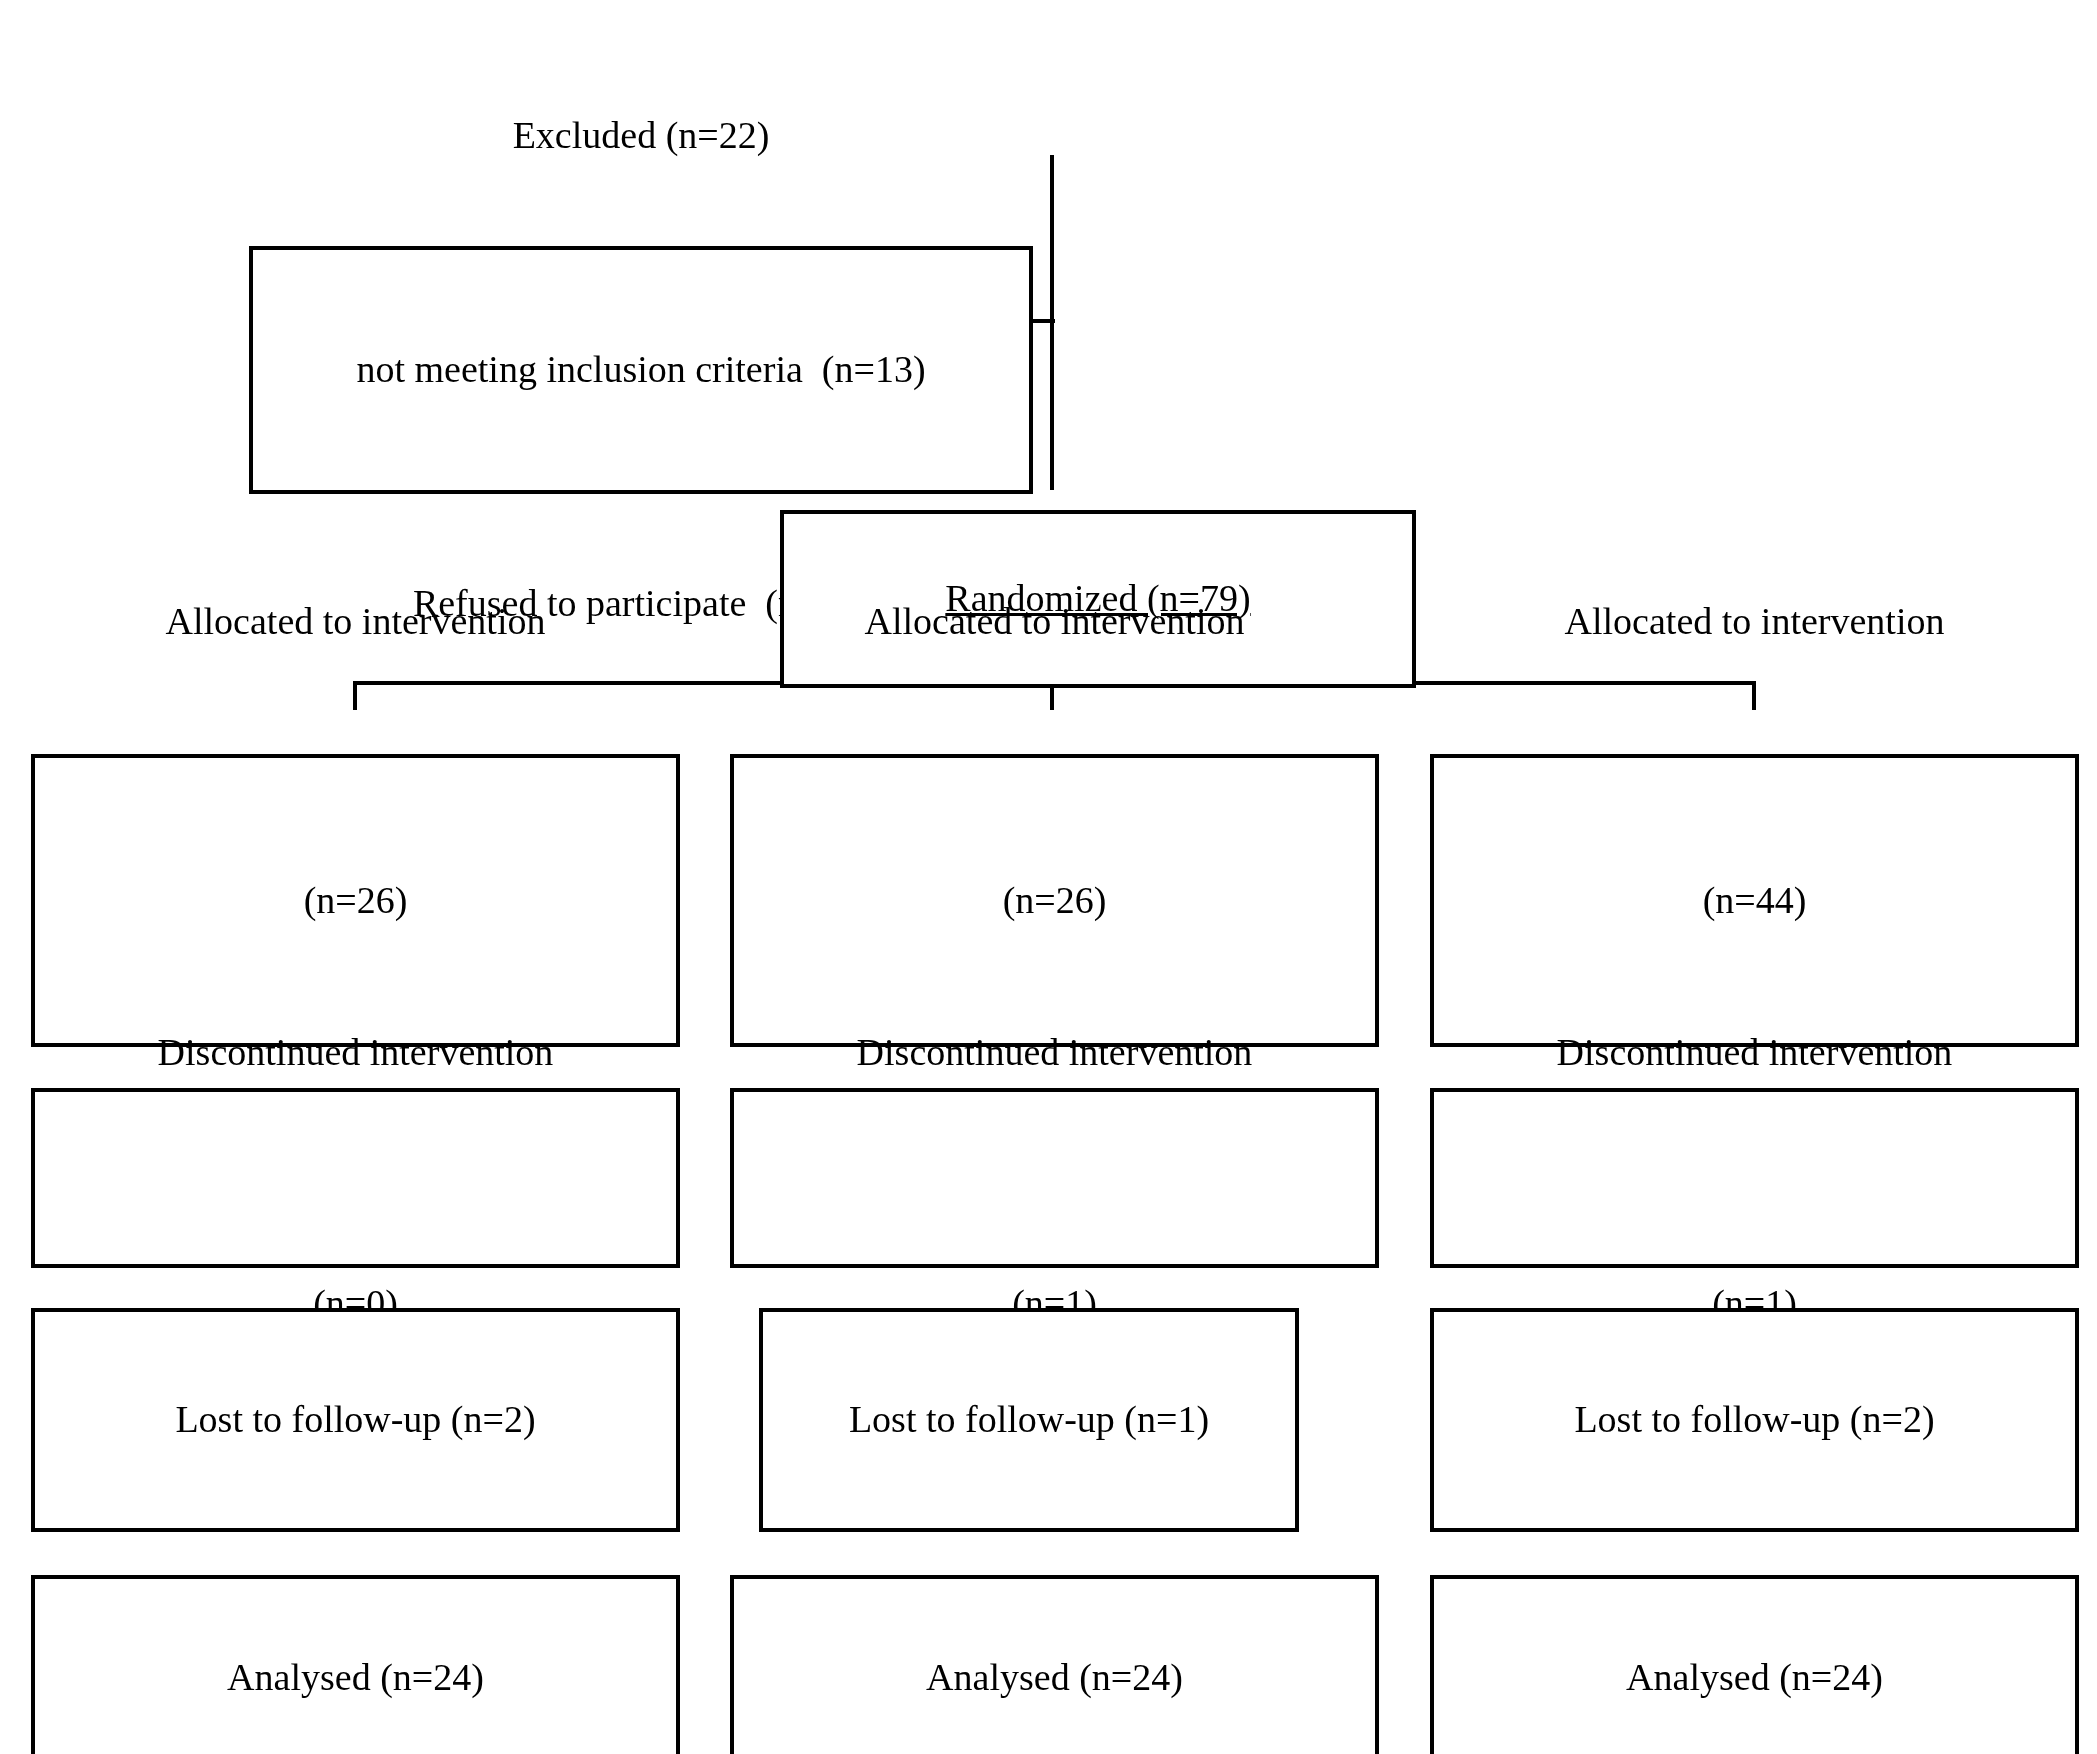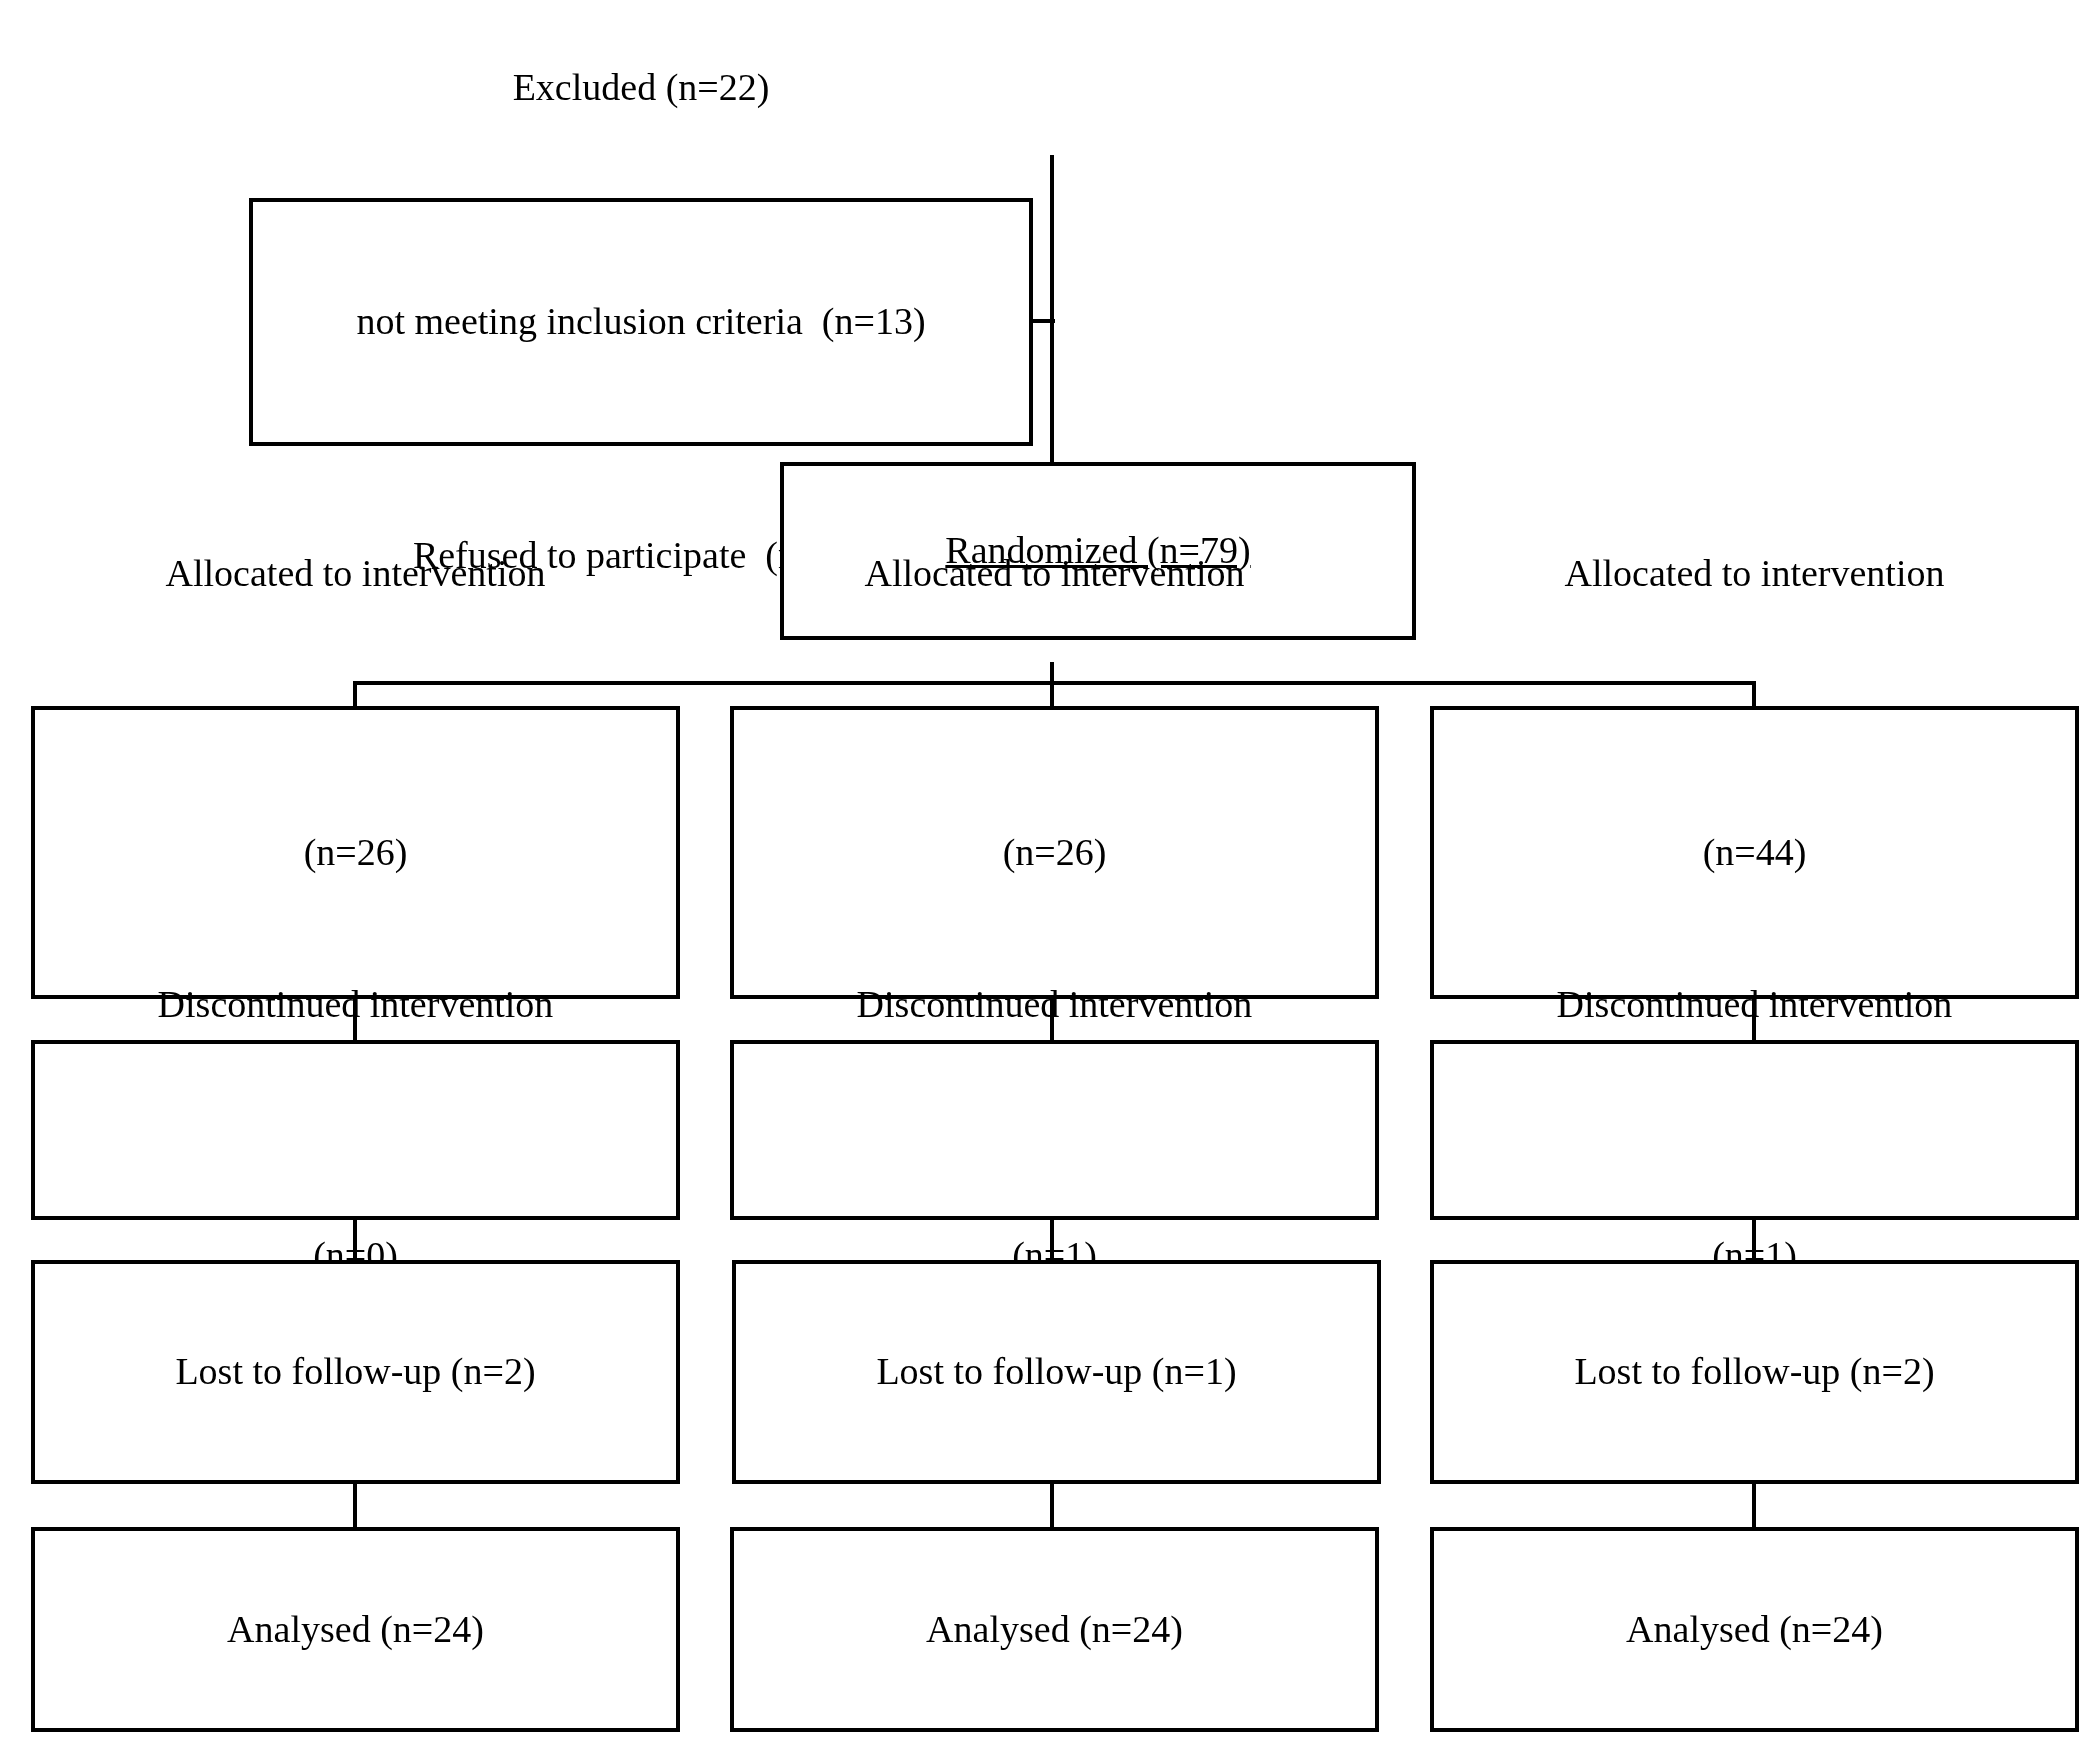--- a/index.html
+++ b/index.html
@@ -19,20 +19,21 @@
     position: absolute;
     box-sizing: border-box;
     border: 4.4px solid #000000;
     background: #ffffff;
     display: flex;
     align-items: center;
     justify-content: center;
     text-align: center;
     font-size: 38px;
     line-height: 1.3;
+    margin-top: 48px;
   }
   .box-text {
     width: 100%;
     white-space: pre-wrap; 
   }
   .lh-excluded .box-text { line-height: 2.05; }
   .lh-alloc    .box-text { line-height: 2.45; }
   .lh-disc     .box-text { line-height: 2.20; }
   .connector {
     position: absolute;
@@ -45,21 +46,21 @@
 
   #box-alloc-control    { left:   31px; top: 706px; width: 649px; height: 293px; }
   #box-alloc-thickeners { left:  730px; top: 706px; width: 649px; height: 293px; }
   #box-alloc-swallowing { left: 1430px; top: 706px; width: 649px; height: 293px; }
 
   #box-disc-control    { left:   31px; top: 1040px; width: 649px; height: 180px; }
   #box-disc-thickeners { left:  730px; top: 1040px; width: 649px; height: 180px; }
   #box-disc-swallowing { left: 1430px; top: 1040px; width: 649px; height: 180px; }
 
   #box-lost-control    { left:   31px; top: 1260px; width: 649px; height: 224px; }
-  #box-lost-thickeners { left:  732px; top: 1260px; width: 649px; height: 224px; }
+  #box-lost-thickeners { left:  759px; top: 1260px; width: 540px; height: 224px; }
   #box-lost-swallowing { left: 1430px; top: 1260px; width: 649px; height: 224px; }
 
   #box-analysed-control    { left:   31px; top: 1527px; width: 649px; height: 205px; }
   #box-analysed-thickeners { left:  730px; top: 1527px; width: 649px; height: 205px; }
   #box-analysed-swallowing { left: 1430px; top: 1527px; width: 649px; height: 205px; }
 
   
   #c-assessed-randomized { left: 1050px; top: 155px; width: 4.4px;    height: 335px; }
   #c-excluded-stub       { left: 1029px; top: 319px; width: 26px;   height: 4.4px;   }
   #c-randomized-branch   { left: 1050px; top: 662px; width: 4.4px;    height: 48px;  }

